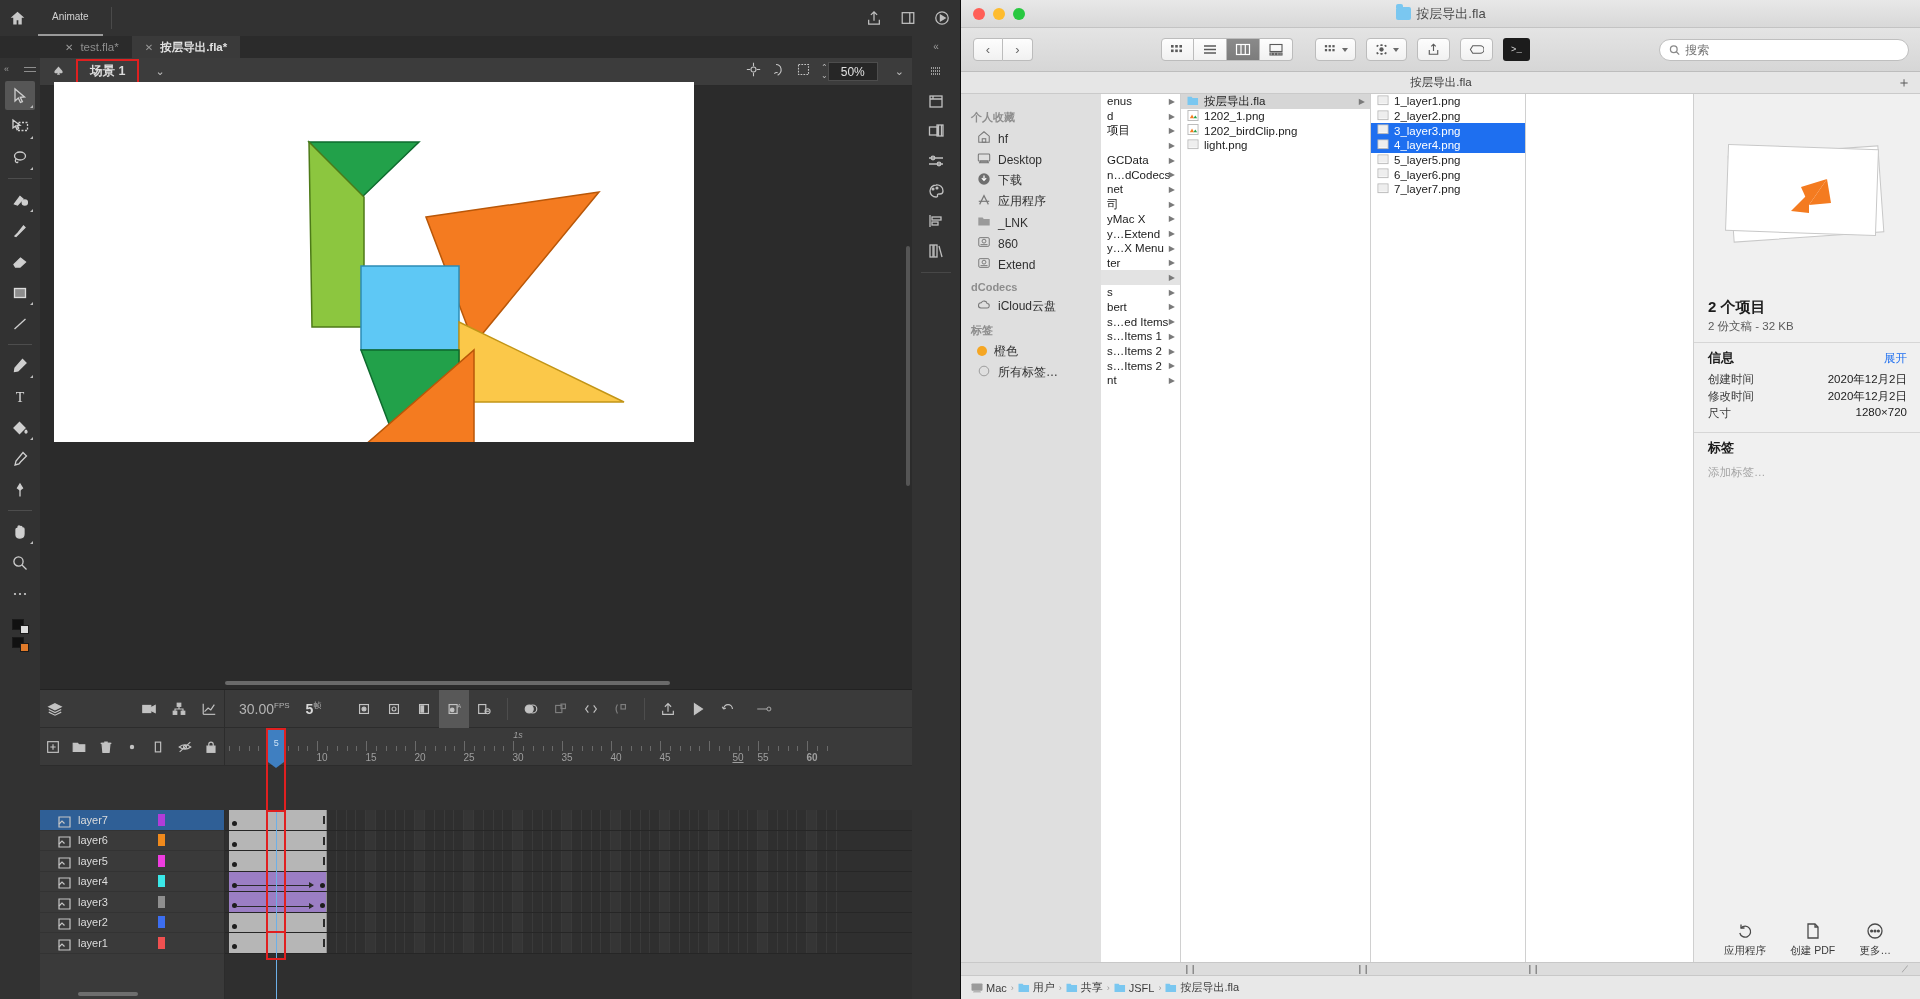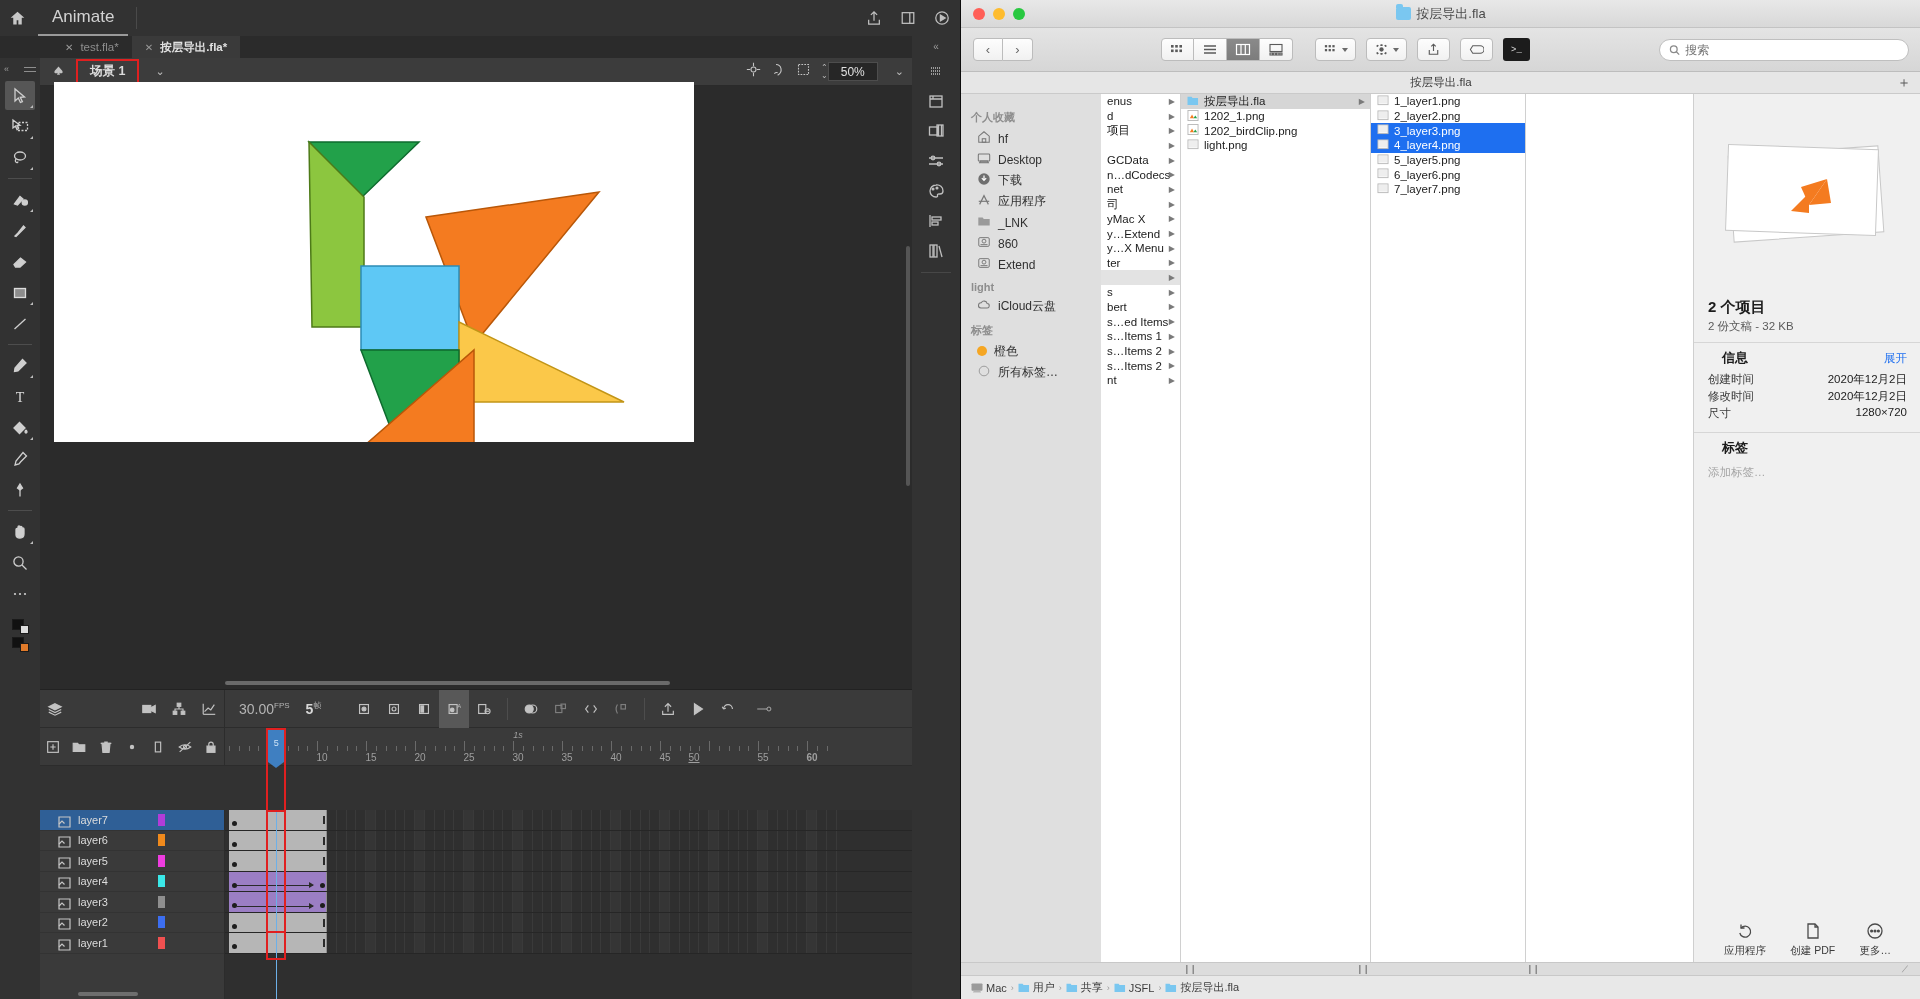--- a/index.html
+++ b/index.html
@@ -5,21 +5,21 @@
   * { box-sizing: border-box; margin:0; padding:0; }
   html,body { width:1920px; height:999px; overflow:hidden; background:#1c1c1c;
     font-family:"Liberation Sans","DejaVu Sans",sans-serif; }
   .root { position:relative; width:1920px; height:999px; }
 
   
   .animate { position:absolute; left:0; top:0; width:960px; height:999px; background:#2b2b2b; }
   .an-titlebar { height:36px; background:#323232; display:flex; align-items:center; position:relative; }
   .an-home { width:34px; height:36px; display:flex; align-items:center; justify-content:center; }
   .an-home svg { width:17px; height:17px; fill:#c8c8c8; }
-  .an-appname { color:#d2d2d2; font-size:17px; padding:0 14px; height:36px; line-height:34px;
+  .an-appname { color:#d2d2d2; font-size:10px; padding:0 14px; height:36px; line-height:34px;
       border-bottom:2px solid #9a9a9a; margin-left:4px; }
   .an-divider { width:1px; height:22px; background:#4a4a4a; margin-left:8px; }
   .an-tb-right { position:absolute; right:8px; top:0; height:36px; display:flex; align-items:center; gap:14px; }
   .an-tb-right .ic { width:20px; height:20px; display:flex; align-items:center; justify-content:center; }
   .an-tb-right .ic svg { width:16px; height:16px; stroke:#c0c0c0; fill:none; stroke-width:1.4; }
 
   .an-tabs { height:22px; background:#2b2b2b; display:flex; align-items:flex-end; padding-left:52px; }
   .an-tab { height:22px; display:flex; align-items:center; gap:7px; padding:0 13px; font-size:11.5px;
      color:#8e8e8e; background:#2b2b2b; }
   .an-tab.active { background:#3a3a3a; color:#e2e2e2; font-weight:bold; }
@@ -187,21 +187,21 @@
      padding-left:6px; gap:5px; position:relative; }
   .crow.sel-gray { background:#d6d6d6; }
   .crow.sel-blue { background:#1e6ff0; color:#fff; }
   .crow .arr { position:absolute; right:5px; font-size:8px; color:#7a7a7a; }
   .fic { width:12px; height:11px; flex:0 0 auto; }
   .f-info { width:228px; background:#f0f0f0; border-left:1px solid #cfcfcf; padding:0; overflow:hidden;
      display:flex; flex-direction:column; }
   .prev { height:200px; display:flex; align-items:center; justify-content:center; }
   .info-title { font-size:15px; font-weight:bold; color:#1c1c1c; padding:4px 14px 0 14px; }
   .info-sub { font-size:11.5px; color:#5b5b5b; padding:2px 14px 8px 14px; }
-  .sec-h { display:flex; align-items:center; justify-content:space-between; padding:6px 14px 4px 28px;
+  .sec-h { display:flex; align-items:center; justify-content:space-between; padding:6px 14px 4px 14px;
      border-top:1px solid #d6d6d6; }
   .sec-h .n { font-size:13px; font-weight:bold; color:#1c1c1c; }
   .sec-h .a { font-size:11.5px; color:#1e6ff0; }
   .inforow { display:flex; justify-content:space-between; padding:1px 14px; font-size:11.5px; color:#3a3a3a; }
   .inforow .v { color:#1c1c1c; }
   .tagph { font-size:11.5px; color:#a6a6a6; padding:4px 14px; }
   .f-actions { display:flex; justify-content:space-around; padding:10px 18px 4px 18px; }
   .act { display:flex; flex-direction:column; align-items:center; gap:4px; font-size:10.5px; color:#3c3c3c; }
   .act svg { width:18px; height:18px; stroke:#4a4a4a; fill:none; stroke-width:1.3; }
 
@@ -701,21 +701,21 @@
             <div class="rl-tick" style="left: 405.8px; height: 5px;"></div>
             <div class="rl-tick" style="left: 415.6px; height: 5px;"></div>
             <div class="rl-tick" style="left: 425.4px; height: 5px;"></div>
             <div class="rl-tick" style="left: 435.2px; height: 10px;"></div>
             <div class="rl-label" style="left: 440.1px;">45</div>
             <div class="rl-tick" style="left: 445px; height: 5px;"></div>
             <div class="rl-tick" style="left: 454.8px; height: 5px;"></div>
             <div class="rl-tick" style="left: 464.6px; height: 5px;"></div>
             <div class="rl-tick" style="left: 474.4px; height: 5px;"></div>
             <div class="rl-tick" style="left: 484.2px; height: 10px;"></div>
-            <div class="rl-label" style="left: 469px; text-decoration: underline;">50</div>
+            <div class="rl-label" style="left: 513px; text-decoration: underline;">50</div>
             <div class="rl-tick" style="left: 494px; height: 5px;"></div>
             <div class="rl-tick" style="left: 503.8px; height: 5px;"></div>
             <div class="rl-tick" style="left: 513.6px; height: 5px;"></div>
             <div class="rl-tick" style="left: 523.4px; height: 5px;"></div>
             <div class="rl-tick" style="left: 533.2px; height: 10px;"></div>
             <div class="rl-label" style="left: 538.1px;">55</div>
             <div class="rl-tick" style="left: 543px; height: 5px;"></div>
             <div class="rl-tick" style="left: 552.8px; height: 5px;"></div>
             <div class="rl-tick" style="left: 562.6px; height: 5px;"></div>
             <div class="rl-tick" style="left: 572.4px; height: 5px;"></div>
@@ -1449,21 +1449,21 @@
               <span>860</span>
             </div>
             <div class="side-item">
               <span><svg viewBox="0 0 16 16" fill="none" stroke="#787878" stroke-width="1.1">
                   <rect x="2" y="3" width="12" height="10" rx="1.5"></rect>
                   <circle cx="8" cy="7" r="2.2"></circle>
                   <path d="M4 11 h8"></path>
                 </svg></span>
               <span>Extend</span>
             </div>
-            <div class="side-h">light</div>
+            <div class="side-h">dCodecs</div>
             <div class="side-item">
               <span><svg viewBox="0 0 16 16" fill="none" stroke="#787878" stroke-width="1.2">
                   <path d="M4.5 11.5 a3 3 0 0 1 0.4 -6 a3.6 3.6 0 0 1 6.7 0.8 a2.6 2.6 0 0 1 -0.4 5.2Z"></path>
                 </svg></span>
               <span>iCloud云盘</span>
             </div>
             <div class="side-h">标签</div>
             <div class="side-item">
               <span><span class="dot-tag" style="background:#f5a623;display:inline-block"></span></span>
               <span>橙色</span>

